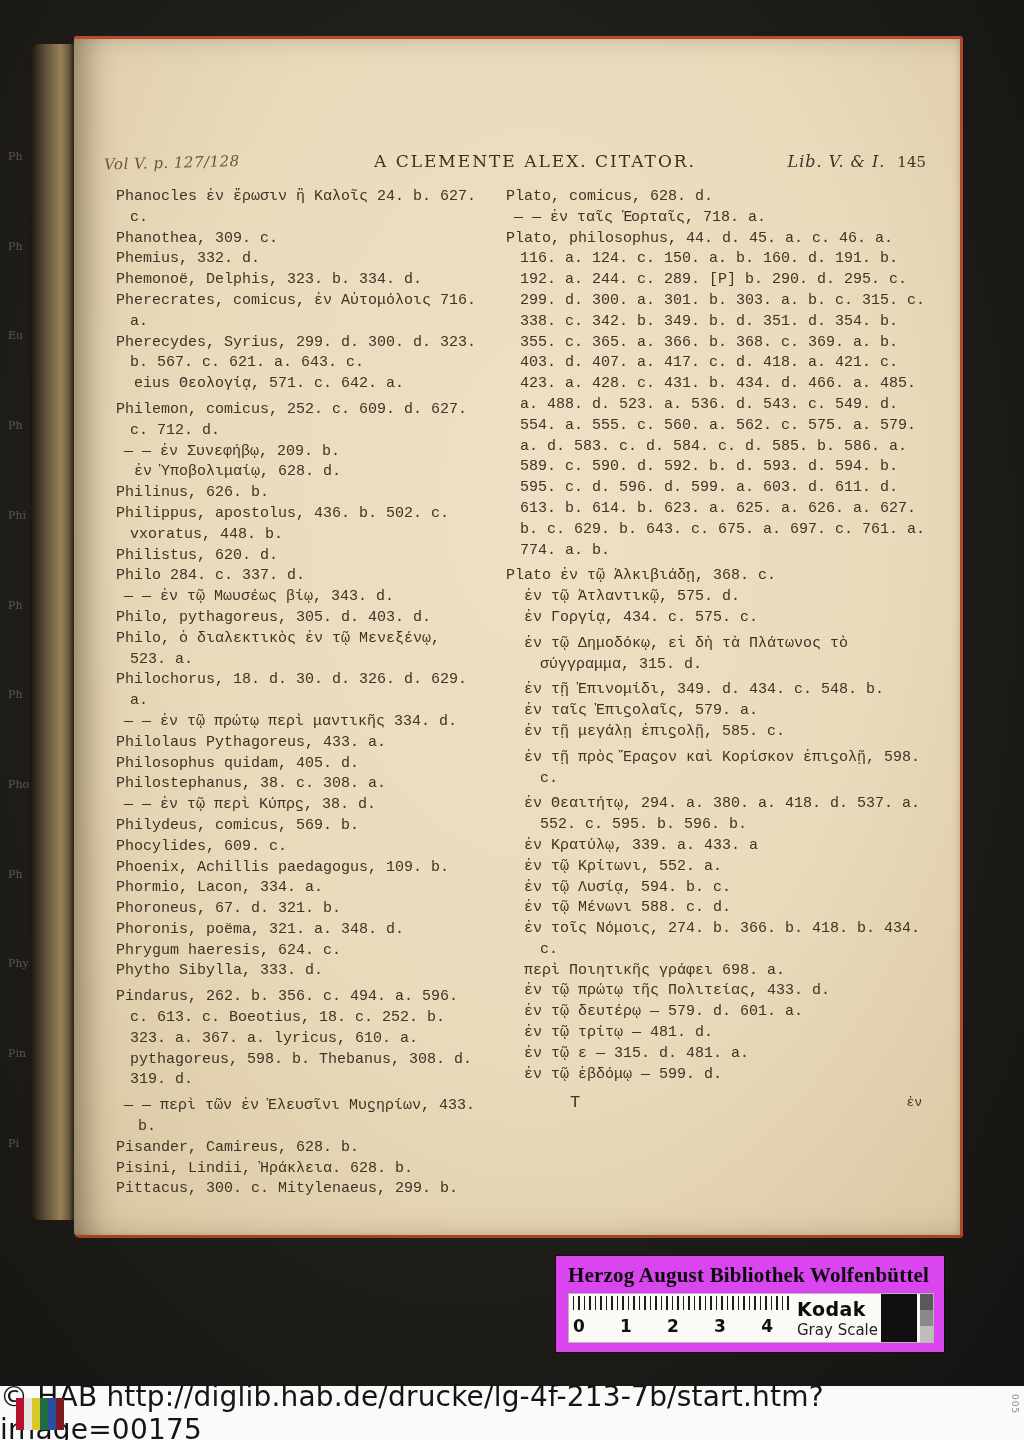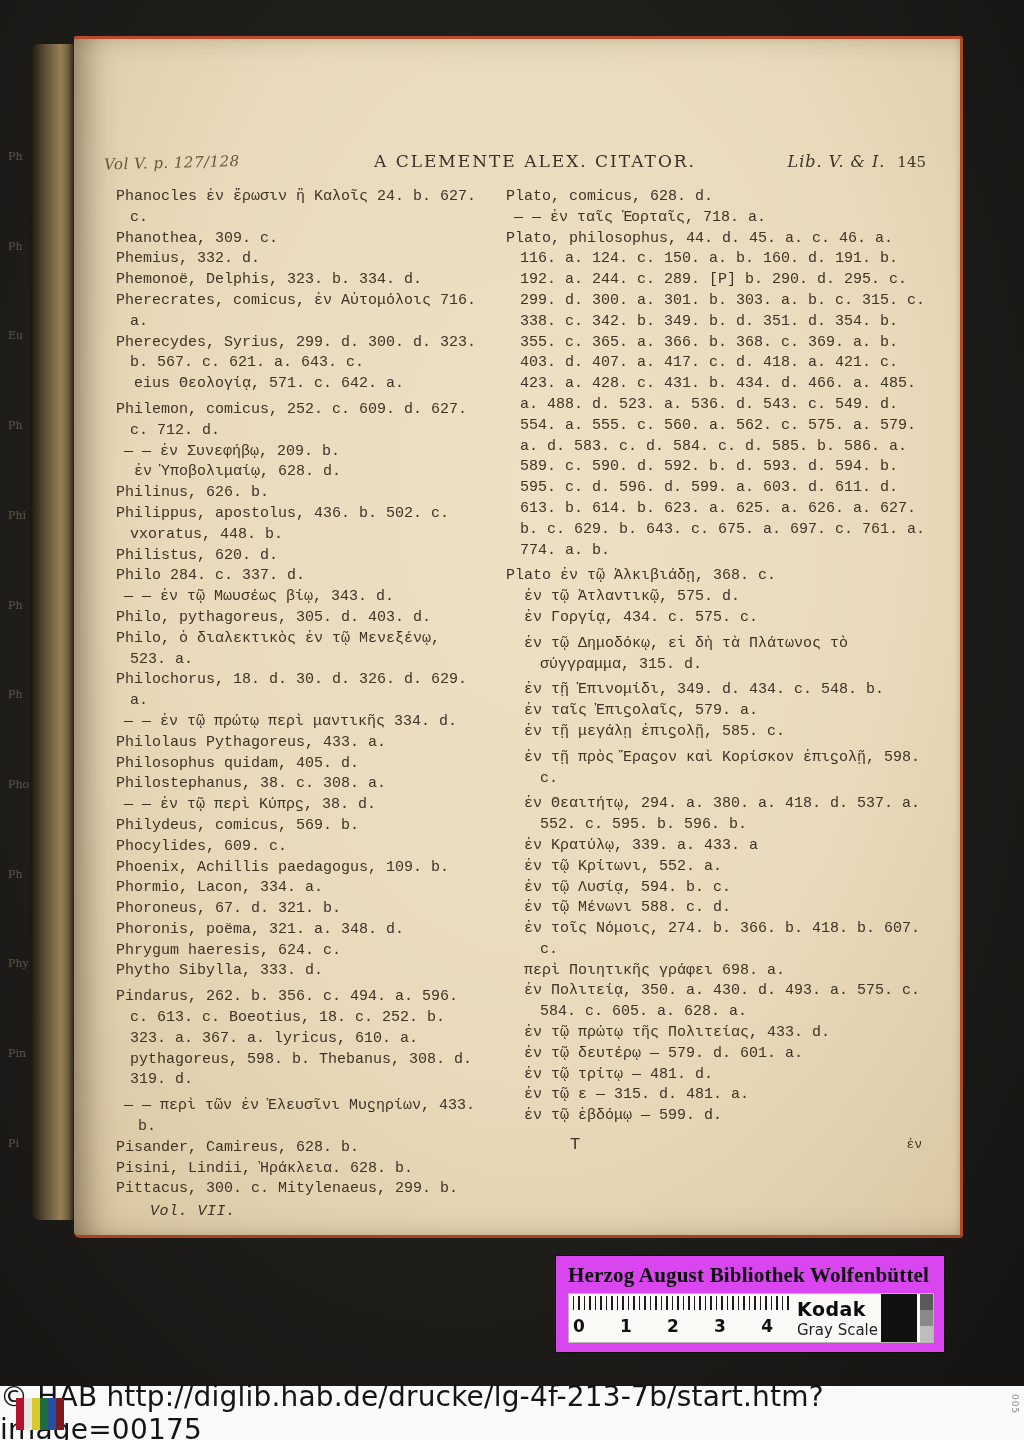--- a/index.html
+++ b/index.html
@@ -167,43 +167,41 @@
         <p class="entry">Phormio, Lacon, 334. a.</p>
         <p class="entry">Phoroneus, 67. d. 321. b.</p>
         <p class="entry">Phoronis, poëma, 321. a. 348. d.</p>
         <p class="entry">Phrygum haeresis, 624. c.</p>
         <p class="entry">Phytho Sibylla, 333. d.</p>
         <p class="entry gap">Pindarus, 262. b. 356. c. 494. a. 596. c. 613. c. Boeotius, 18. c. 252. b. 323. a. 367. a. lyricus, 610. a. pythagoreus, 598. b. Thebanus, 308. d. 319. d.</p>
         <p class="entry dash gap">— — περὶ τῶν ἐν Ἐλευσῖνι Μυϛηρίων, 433. b.</p>
         <p class="entry">Pisander, Camireus, 628. b.</p>
         <p class="entry">Pisini, Lindii, Ἡράκλεια. 628. b.</p>
         <p class="entry">Pittacus, 300. c. Mitylenaeus, 299. b.</p>
-        <p class="entry vol">Vol. VII.</p>
       </div>
     <div class="col right">
       <div>
           <p class="entry">Plato, comicus, 628. d.</p>
           <p class="entry dash">— — ἐν ταῖς Ἑορταῖς, 718. a.</p>
           <p class="entry">Plato, philosophus, 44. d. 45. a. c. 46. a. 116. a. 124. c. 150. a. b. 160. d. 191. b. 192. a. 244. c. 289. [P] b. 290. d. 295. c. 299. d. 300. a. 301. b. 303. a. b. c. 315. c. 338. c. 342. b. 349. b. d. 351. d. 354. b. 355. c. 365. a. 366. b. 368. c. 369. a. b. 403. d. 407. a. 417. c. d. 418. a. 421. c. 423. a. 428. c. 431. b. 434. d. 466. a. 485. a. 488. d. 523. a. 536. d. 543. c. 549. d. 554. a. 555. c. 560. a. 562. c. 575. a. 579. a. d. 583. c. d. 584. c. d. 585. b. 586. a. 589. c. 590. d. 592. b. d. 593. d. 594. b. 595. c. d. 596. d. 599. a. 603. d. 611. d. 613. b. 614. b. 623. a. 625. a. 626. a. 627. b. c. 629. b. 643. c. 675. a. 697. c. 761. a. 774. a. b.</p>
           <p class="entry gap">Plato ἐν τῷ Ἀλκιβιάδῃ, 368. c.</p>
           <p class="entry sub">ἐν τῷ Ἀτλαντικῷ, 575. d.</p>
           <p class="entry sub">ἐν Γοργίᾳ, 434. c. 575. c.</p>
           <p class="entry sub gap">ἐν τῷ Δημοδόκῳ, εἰ δὴ τὰ Πλάτωνος τὸ σύγγραμμα, 315. d.</p>
           <p class="entry sub gap">ἐν τῇ Ἐπινομίδι, 349. d. 434. c. 548. b.</p>
           <p class="entry sub">ἐν ταῖς Ἐπιϛολαῖς, 579. a.</p>
           <p class="entry sub">ἐν τῇ μεγάλῃ ἐπιϛολῇ, 585. c.</p>
           <p class="entry sub gap">ἐν τῇ πρὸς Ἔραϛον καὶ Κορίσκον ἐπιϛολῇ, 598. c.</p>
           <p class="entry sub gap">ἐν Θεαιτήτῳ, 294. a. 380. a. 418. d. 537. a. 552. c. 595. b. 596. b.</p>
           <p class="entry sub">ἐν Κρατύλῳ, 339. a. 433. a</p>
           <p class="entry sub">ἐν τῷ Κρίτωνι, 552. a.</p>
           <p class="entry sub">ἐν τῷ Λυσίᾳ, 594. b. c.</p>
           <p class="entry sub">ἐν τῷ Μένωνι 588. c. d.</p>
-          <p class="entry sub">ἐν τοῖς Νόμοις, 274. b. 366. b. 418. b. 607. c.</p>
+          <p class="entry sub">ἐν τοῖς Νόμοις, 274. b. 366. b. 418. b. 434. c.</p>
           <p class="entry sub">περὶ Ποιητικῆς γράφει 698. a.</p>
-          <p class="entry sub">ἐν Πολιτείᾳ, 350. a. 430. d. 493. a. 575. c. 584. c. 605. a. 628. a.</p>
           <p class="entry sub">ἐν τῷ πρώτῳ τῆς Πολιτείας, 433. d.</p>
           <p class="entry sub">ἐν τῷ δευτέρῳ — 579. d. 601. a.</p>
           <p class="entry sub">ἐν τῷ τρίτῳ — 481. d.</p>
           <p class="entry sub">ἐν τῷ ε — 315. d. 481. a.</p>
           <p class="entry sub">ἐν τῷ ἑβδόμῳ — 599. d.</p>
         </div>
       <div class="sig-row">
         <span class="sig">T</span>
         <span class="catch">ἐν</span>
       </div>

